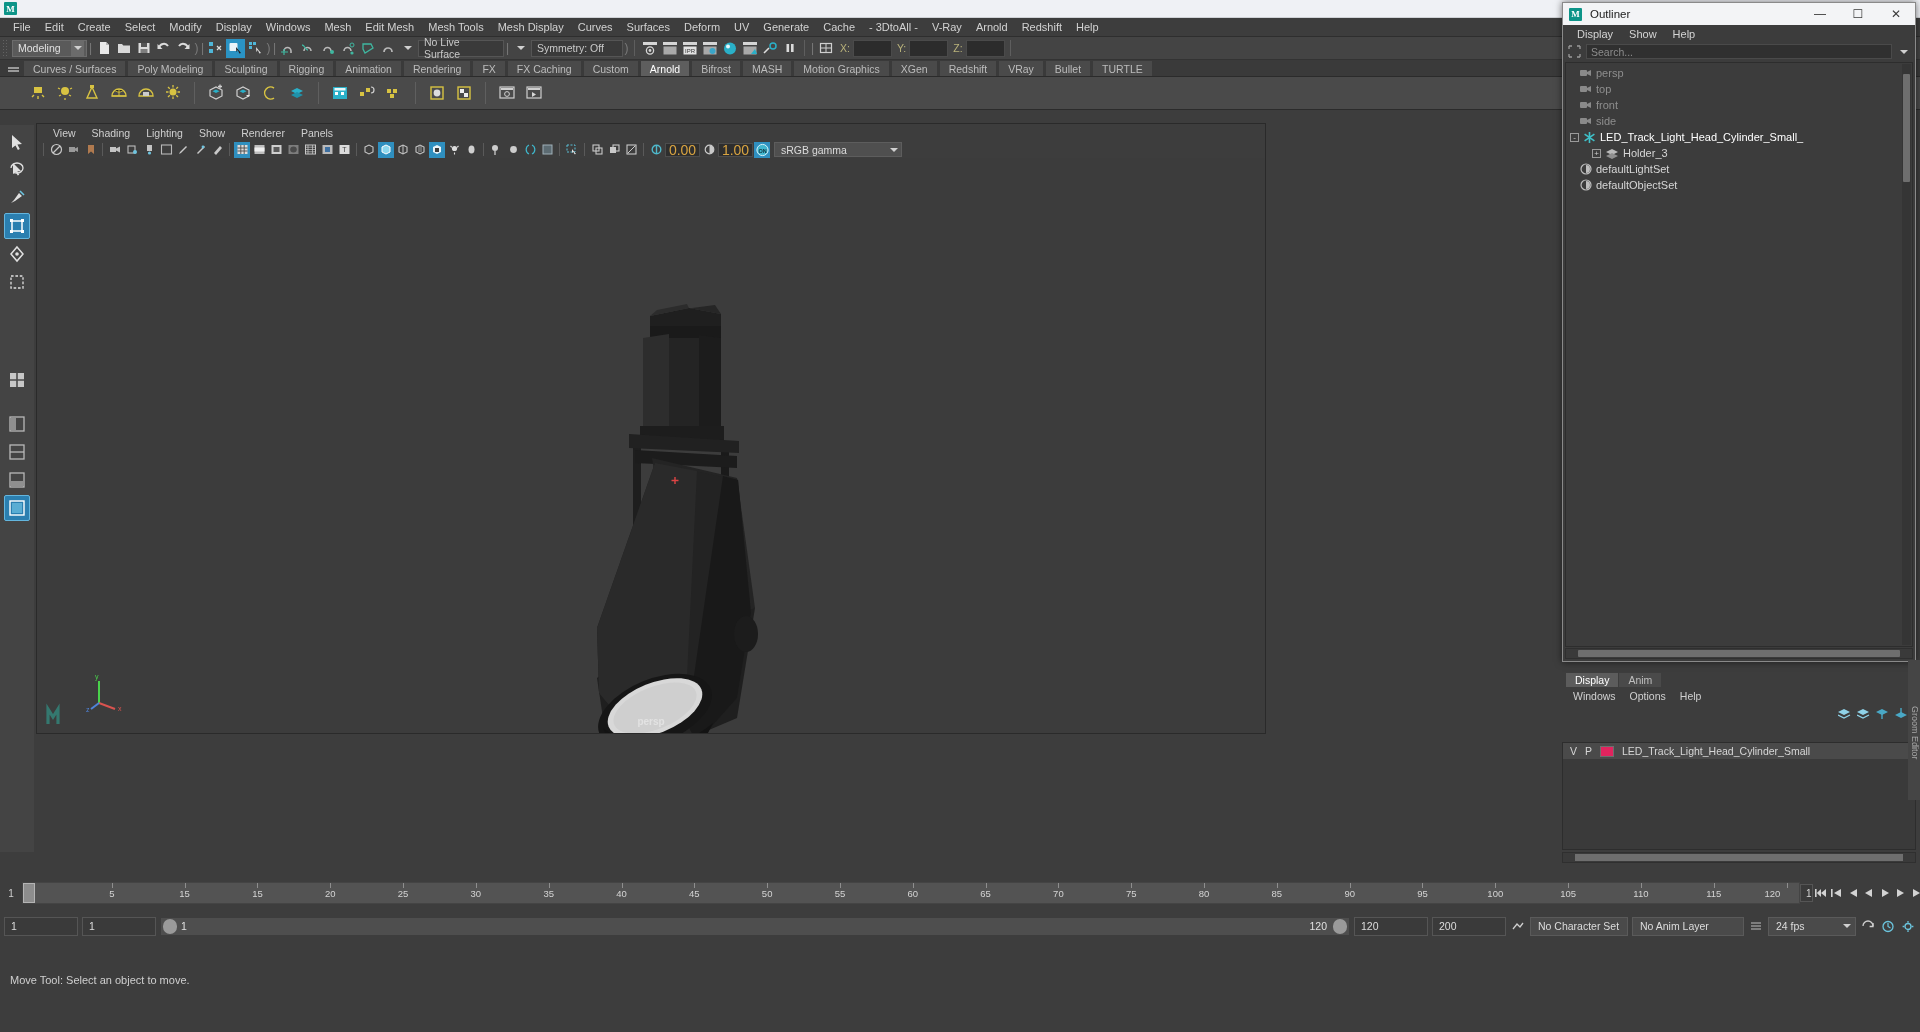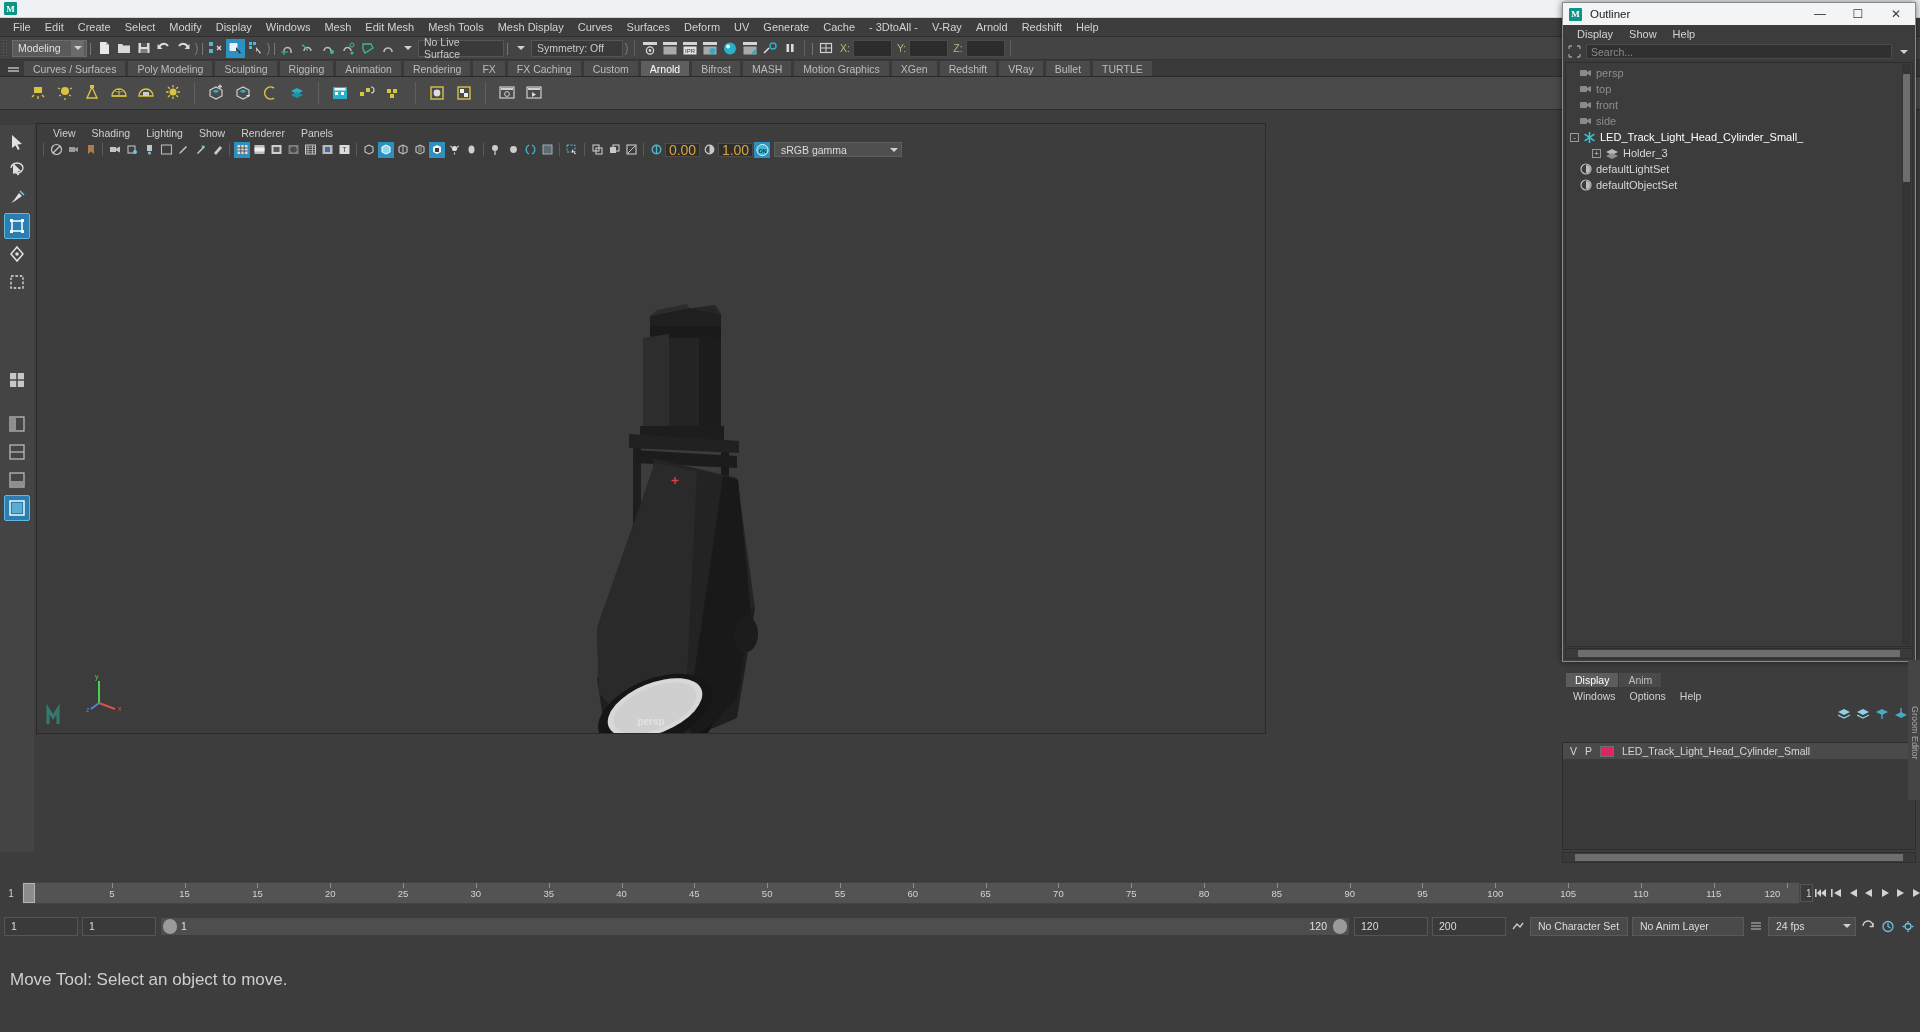--- a/index.html
+++ b/index.html
@@ -196,21 +196,21 @@
   
   .cmdrow{ position:absolute;left:0;right:0;top:942px;height:26px;display:flex;align-items:center;
     gap:5px;padding:0 6px;}
   .mel{ width:36px;font-size:11px;color:#d6d6d6;text-align:center;}
   .cmdinput{ width:556px;height:19px;background:#333;border:1px solid #4d4d4d;}
   .cmdout{ flex:1;height:19px;background:#3f3f3f;border:1px solid #4d4d4d;}
   .cmdicon{ width:22px;height:20px;display:flex;align-items:center;justify-content:center;}
 
   
   .helpline{ position:absolute;left:0;right:0;top:970px;height:20px;display:flex;align-items:center;
-    padding-left:10px;font-size:17px;color:#cfcfcf;}
+    padding-left:10px;font-size:11px;color:#cfcfcf;}
   .bottomfill{ position:absolute;left:0;right:0;top:990px;bottom:0;background:#3d3d3d;}
 </style>
 </head>
 <body>
 
 <div class="app">
 
   <div class="titlebar">
     <div class="maya-logo">M</div>
   </div>

